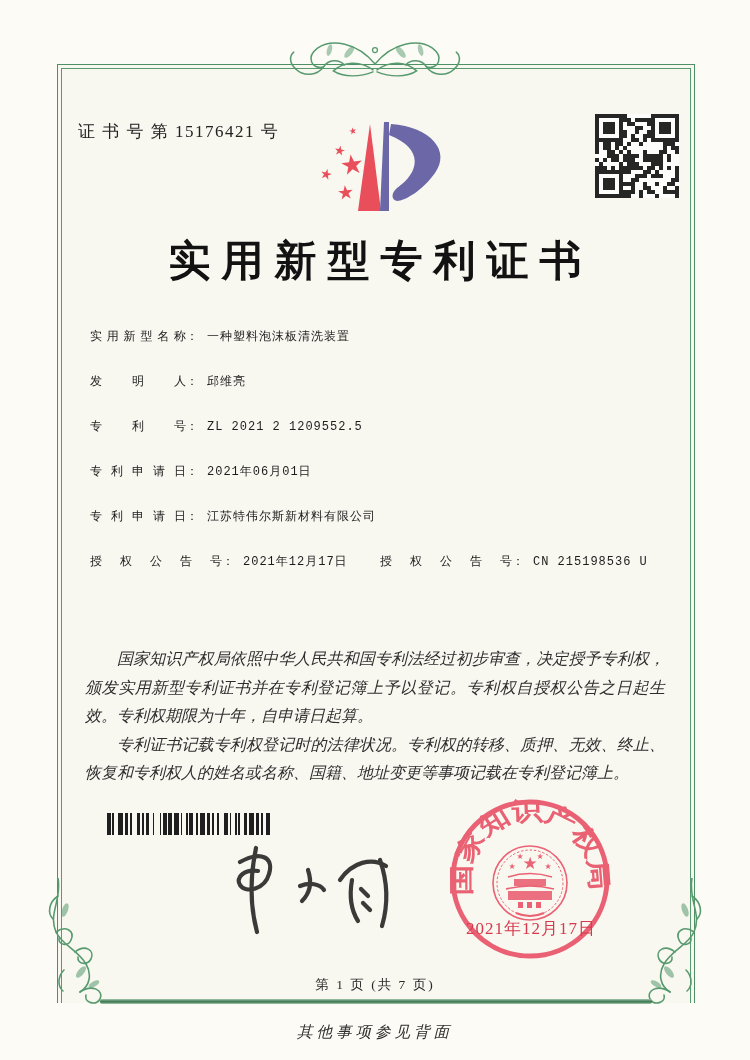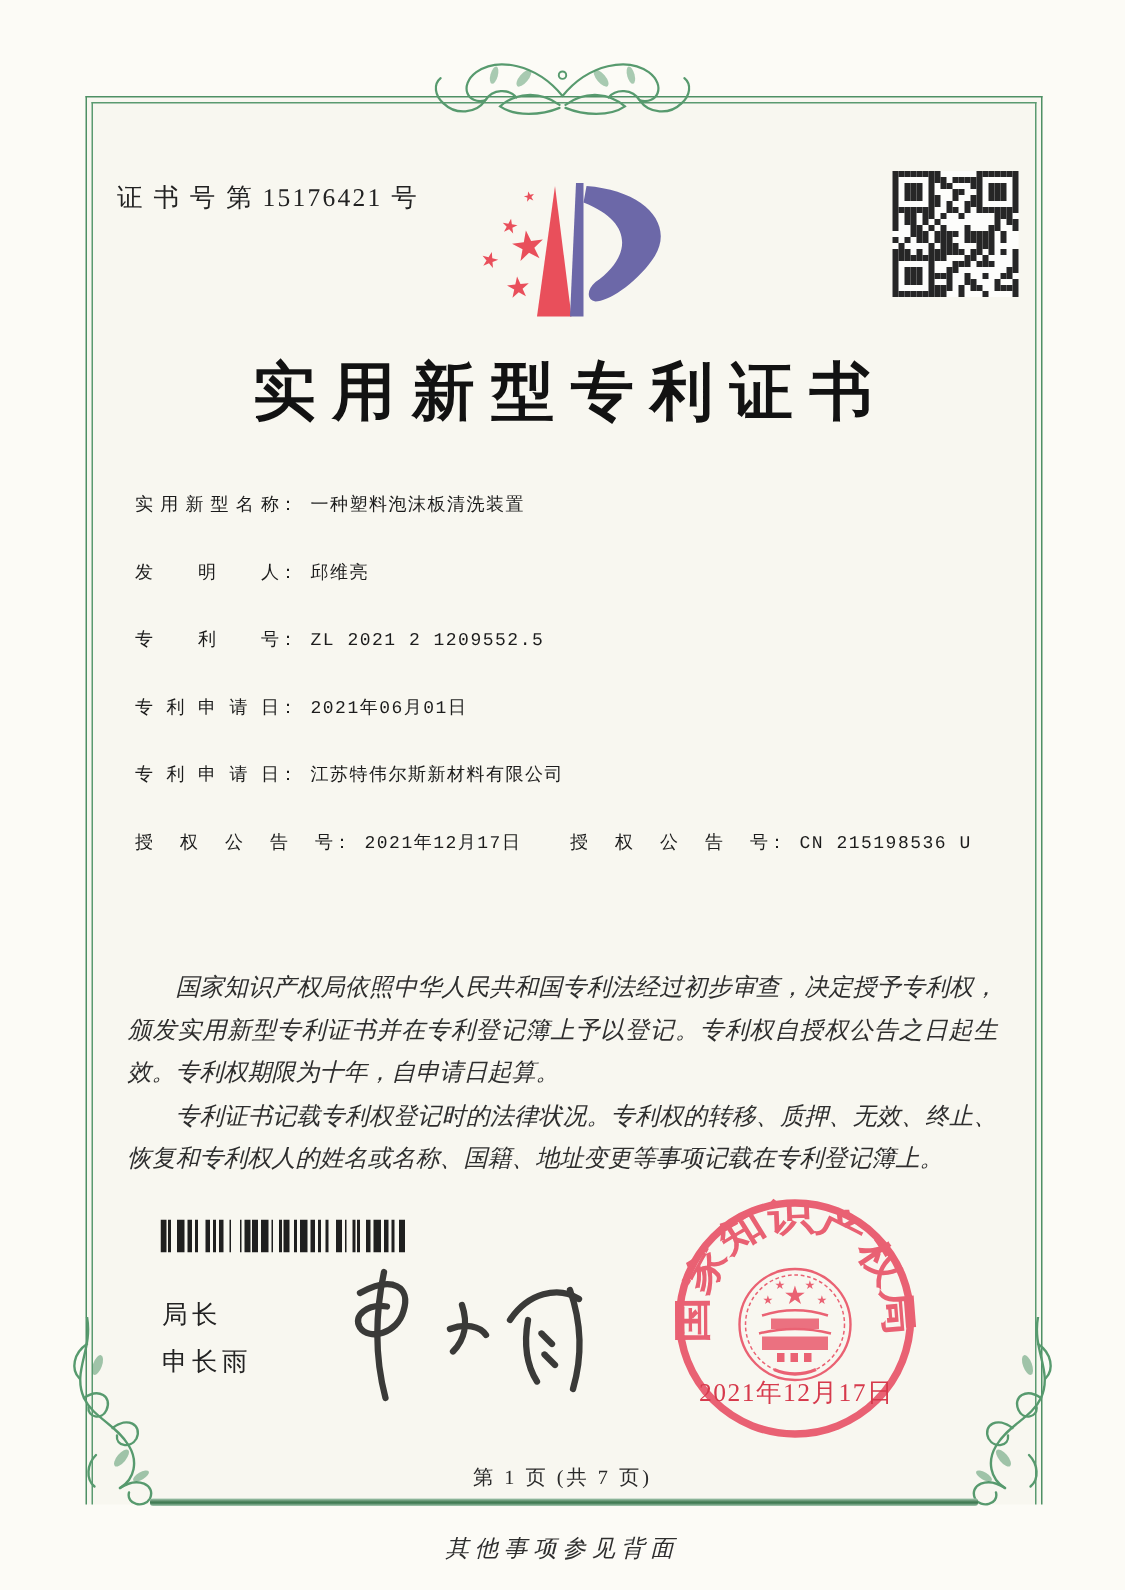--- a/index.html
+++ b/index.html
@@ -686,24 +686,20 @@
       <div class="bar on" style="width: 5.25px;"></div>
       <div class="bar" style="width: 1.75px;"></div>
       <div class="bar on" style="width: 3.5px;"></div>
       <div class="bar" style="width: 1.75px;"></div>
       <div class="bar on" style="width: 1.75px;"></div>
       <div class="bar" style="width: 3.5px;"></div>
       <div class="bar on" style="width: 3.5px;"></div>
       <div class="bar" style="width: 1.75px;"></div>
     </div>
 
-  <div class="director">
-    <div>局长</div>
-    <div>申长雨</div>
-  </div>
 
   <div class="signature">
     <svg width="205" height="100" viewBox="0 0 205 100">
       <g stroke="#3a3a38" stroke-width="4.2" fill="none" stroke-linecap="round" stroke-linejoin="round">
         <path d="M30,22 C52,10 64,18 59,34 C55,49 36,54 30,45 C25,37 35,29 48,31"></path>
         <path d="M46,8 C41,32 39,62 47,92"></path>
         <path d="M98,30 C102,42 100,53 92,61"></path>
         <path d="M90,46 C100,42 110,44 114,50"></path>
         <path d="M130,40 C142,22 162,17 176,26"></path>
         <path d="M170,20 C177,40 179,62 172,86"></path>

